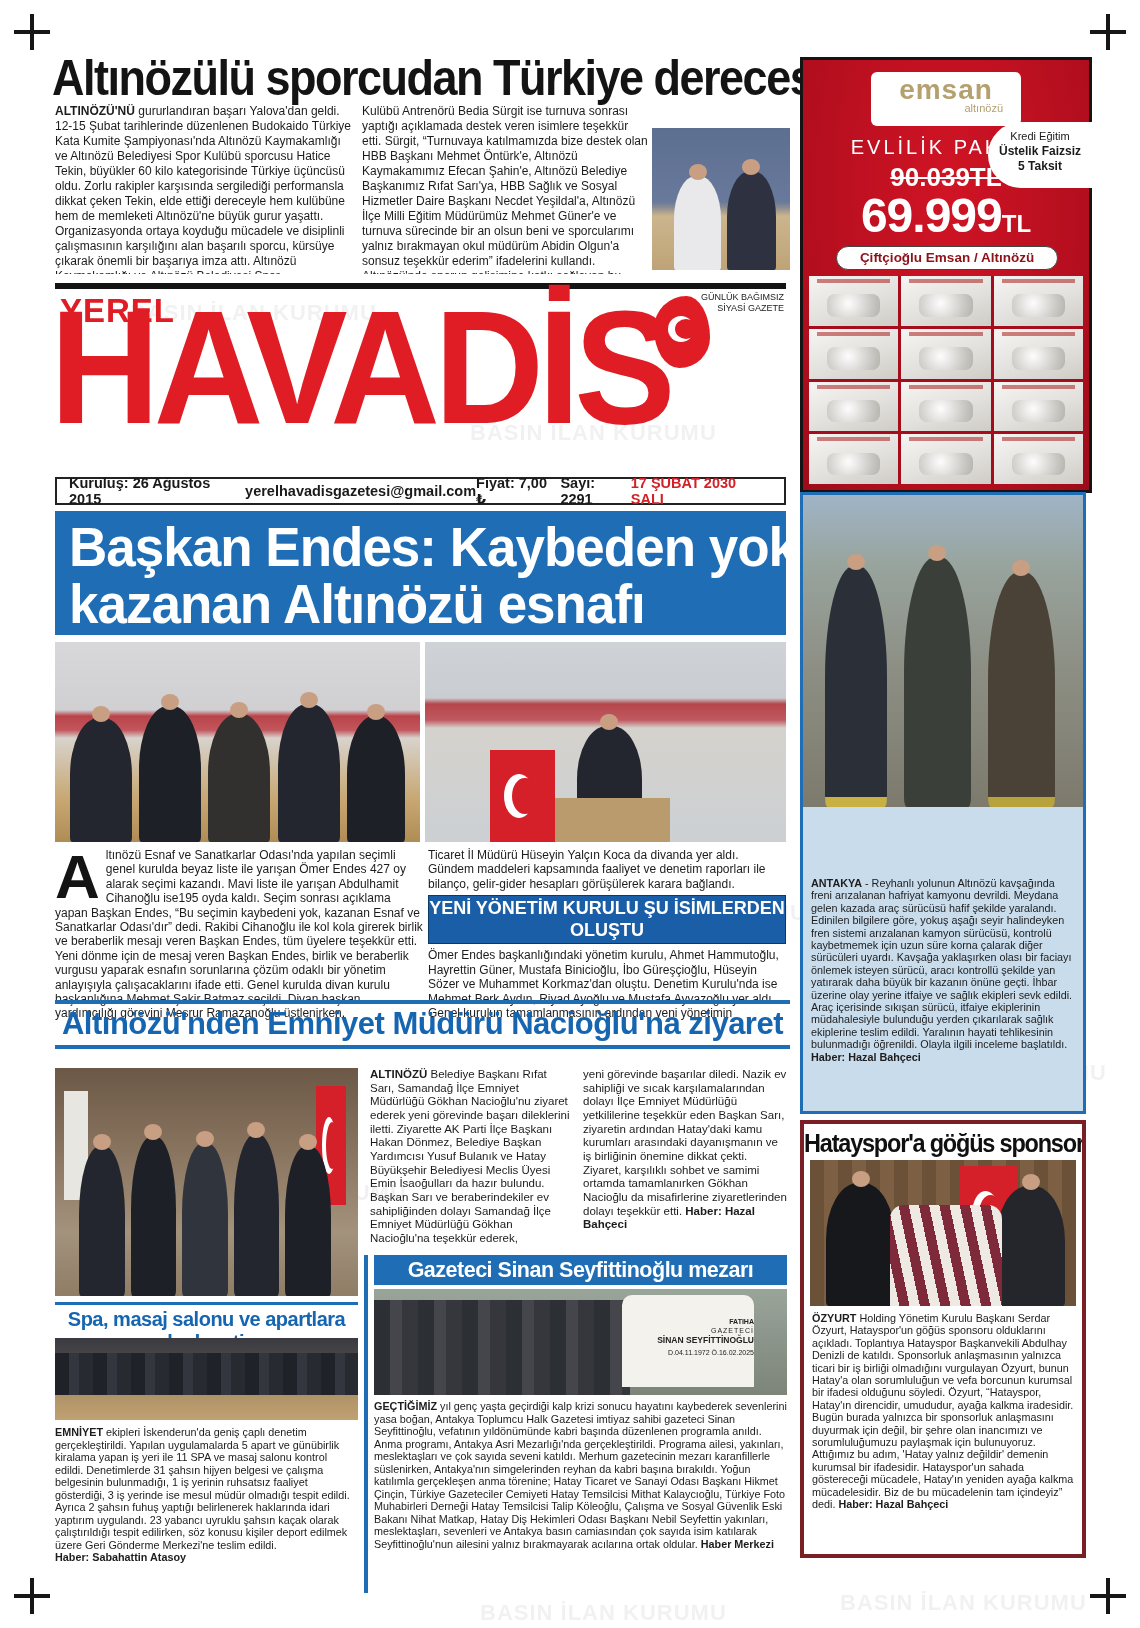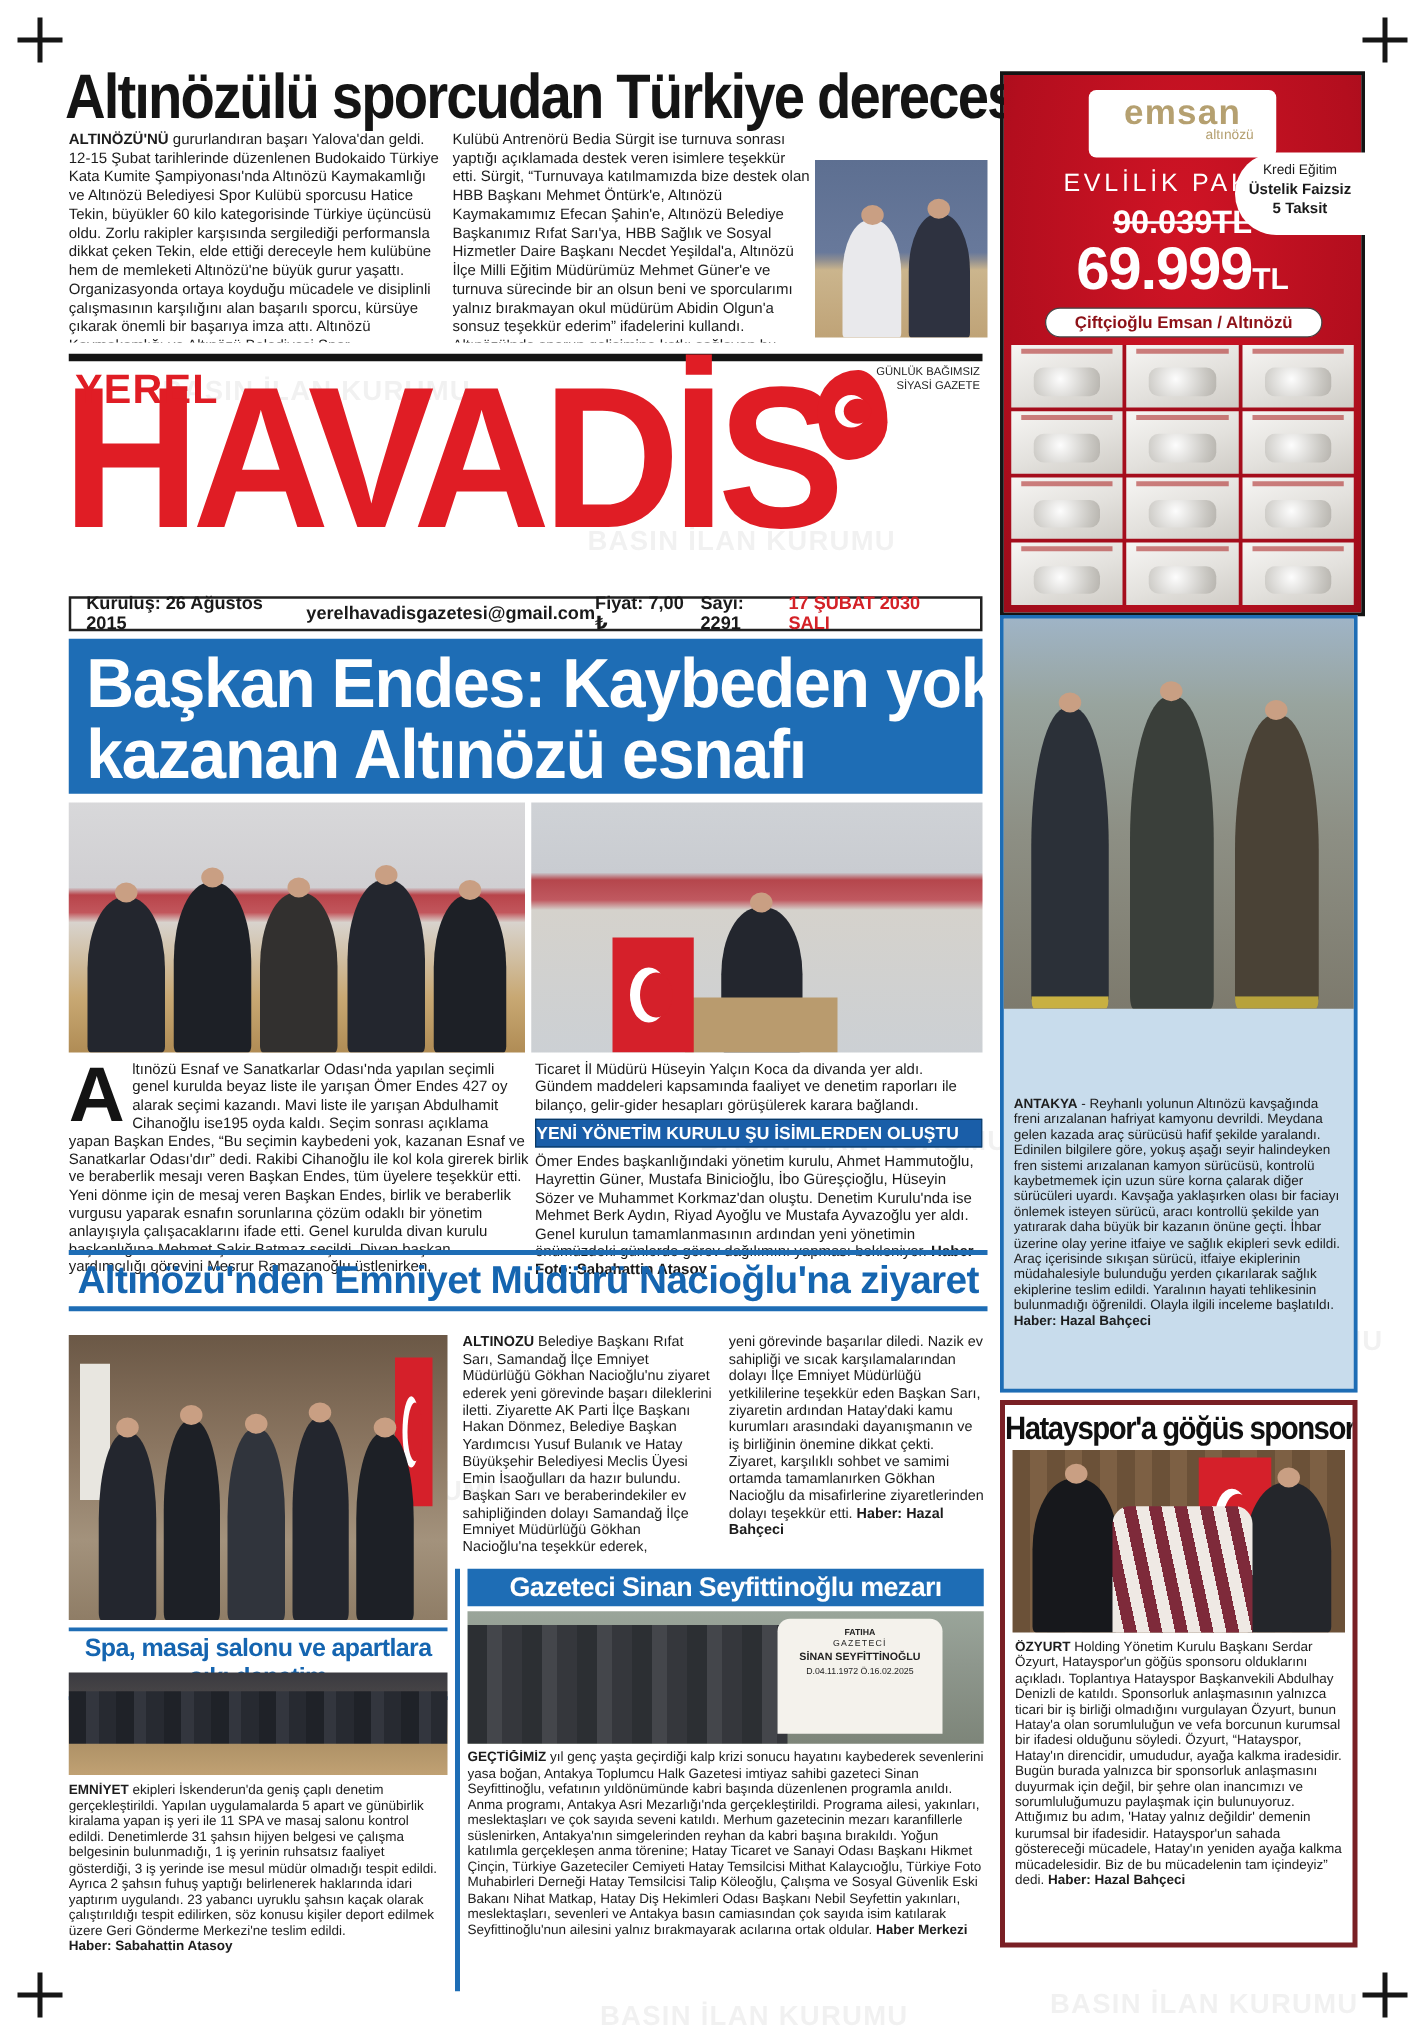--- a/index.html
+++ b/index.html
@@ -60,41 +60,41 @@
   
   .infobar{position:absolute;left:55px;top:477px;width:731px;height:28px;border:2px solid #222;box-sizing:border-box;
            display:flex;align-items:center;justify-content:space-between;padding:0 12px;font-size:14.5px;font-weight:bold;}
   .infobar .date{color:#d42127;}
   
   .mainhead{position:absolute;left:55px;top:511px;width:731px;height:124px;background:#1e6db5;color:#fff;
             padding:6px 0 0 14px;box-sizing:border-box;}
   .mainhead div{font-weight:bold;font-size:53px;letter-spacing:-1px;line-height:57px;transform:scale(1,1.05);transform-origin:left top;white-space:nowrap;}
   
   .dropcap{float:left;font-weight:bold;font-size:62px;line-height:.82;padding:4px 6px 0 0;color:#141414;}
-  .banner-blue{background:#1a5ea8;border:1px solid #0b3a66;color:#fff;font-weight:bold;font-size:14px;text-align:left;
+  .banner-blue{background:#1a5ea8;border:1px solid #0b3a66;color:#fff;font-weight:bold;font-size:18px;text-align:center;
                padding:2px 0;margin:4px 0;}
   
   .rule-head{position:absolute;color:#1565b0;font-weight:bold;text-align:center;
              border-top:4px solid #1e6db5;border-bottom:4px solid #1e6db5;box-sizing:border-box;}
   .bar-head{position:absolute;background:#1e6db5;color:#fff;font-weight:bold;text-align:center;}
   .vrule{position:absolute;background:#1e6db5;}
   
   .hafriyat{position:absolute;left:800px;top:492px;width:286px;height:622px;border:3px solid #1e6db5;
             background:#c8dcec;box-sizing:border-box;}
   .hafriyat .hh{font-weight:bold;color:#101010;font-size:27px;letter-spacing:-1px;line-height:27px;
                 transform:scale(1,1.1);transform-origin:left top;padding:6px 8px 2px;white-space:nowrap;}
   
   .hatayspor{position:absolute;left:800px;top:1120px;width:286px;height:438px;border:4px solid #7a2025;
              background:#fff;box-sizing:border-box;overflow:hidden;}
   .hatayspor .hh{font-weight:bold;color:#101010;font-size:23.5px;letter-spacing:-1.2px;text-align:center;
                  padding-top:4px;transform:scale(1,1.1);transform-origin:center top;white-space:nowrap;}
   .jersey{position:absolute;left:30%;bottom:-4px;width:42%;height:72%;border-radius:14px 14px 0 0;
           background:repeating-linear-gradient(78deg,#efe9e4 0 10px,#7e2a3a 10px 20px);}
   .gravestone{position:absolute;right:8%;top:6%;width:32%;height:86%;background:#f4f2ec;border-radius:10px 10px 0 0;
-              text-align:center;color:#222;padding-top:8px;box-sizing:border-box;}
+              text-align:right;color:#222;padding-top:23px;box-sizing:border-box;}
   .gravestone .g0{font-size:7px;font-weight:bold;}
   .gravestone .g1{font-size:7px;letter-spacing:1px;margin-top:2px;}
   .gravestone .g2{font-size:8.5px;font-weight:bold;margin-top:2px;line-height:1.1;}
   .gravestone .g3{font-size:7px;margin-top:3px;}
 </style>
 </head>
 <body>
 
 <div class="page">
 

